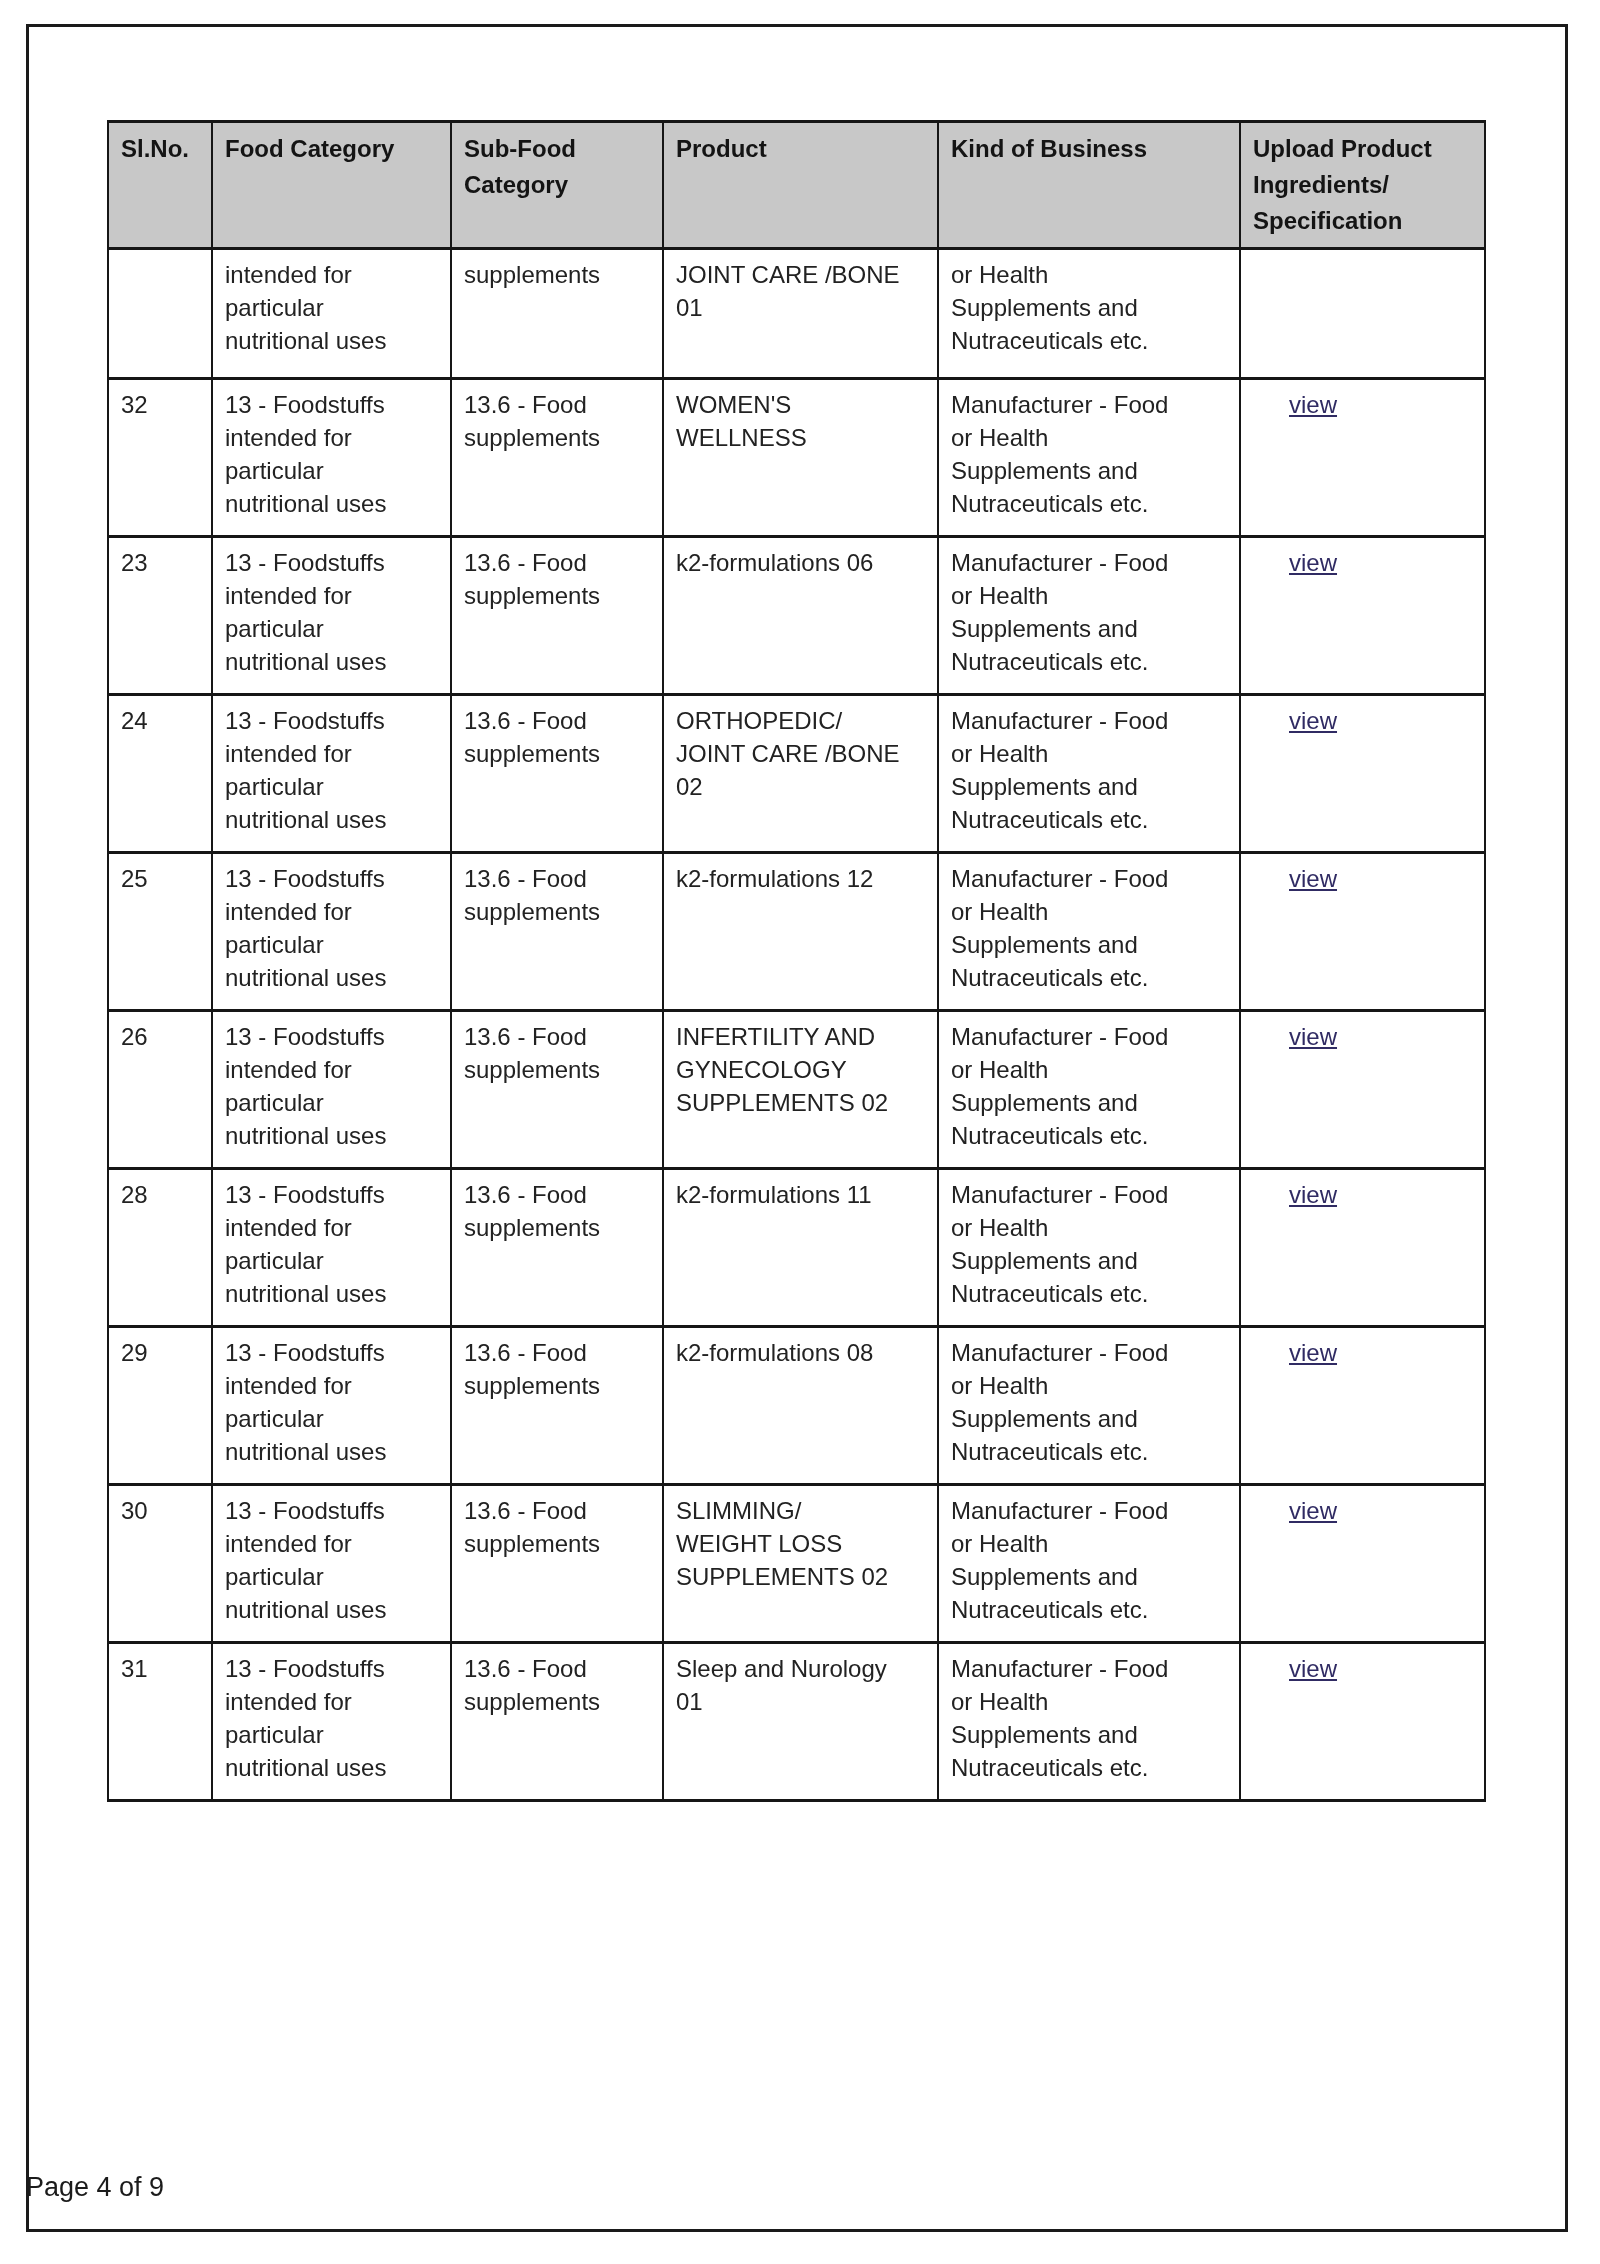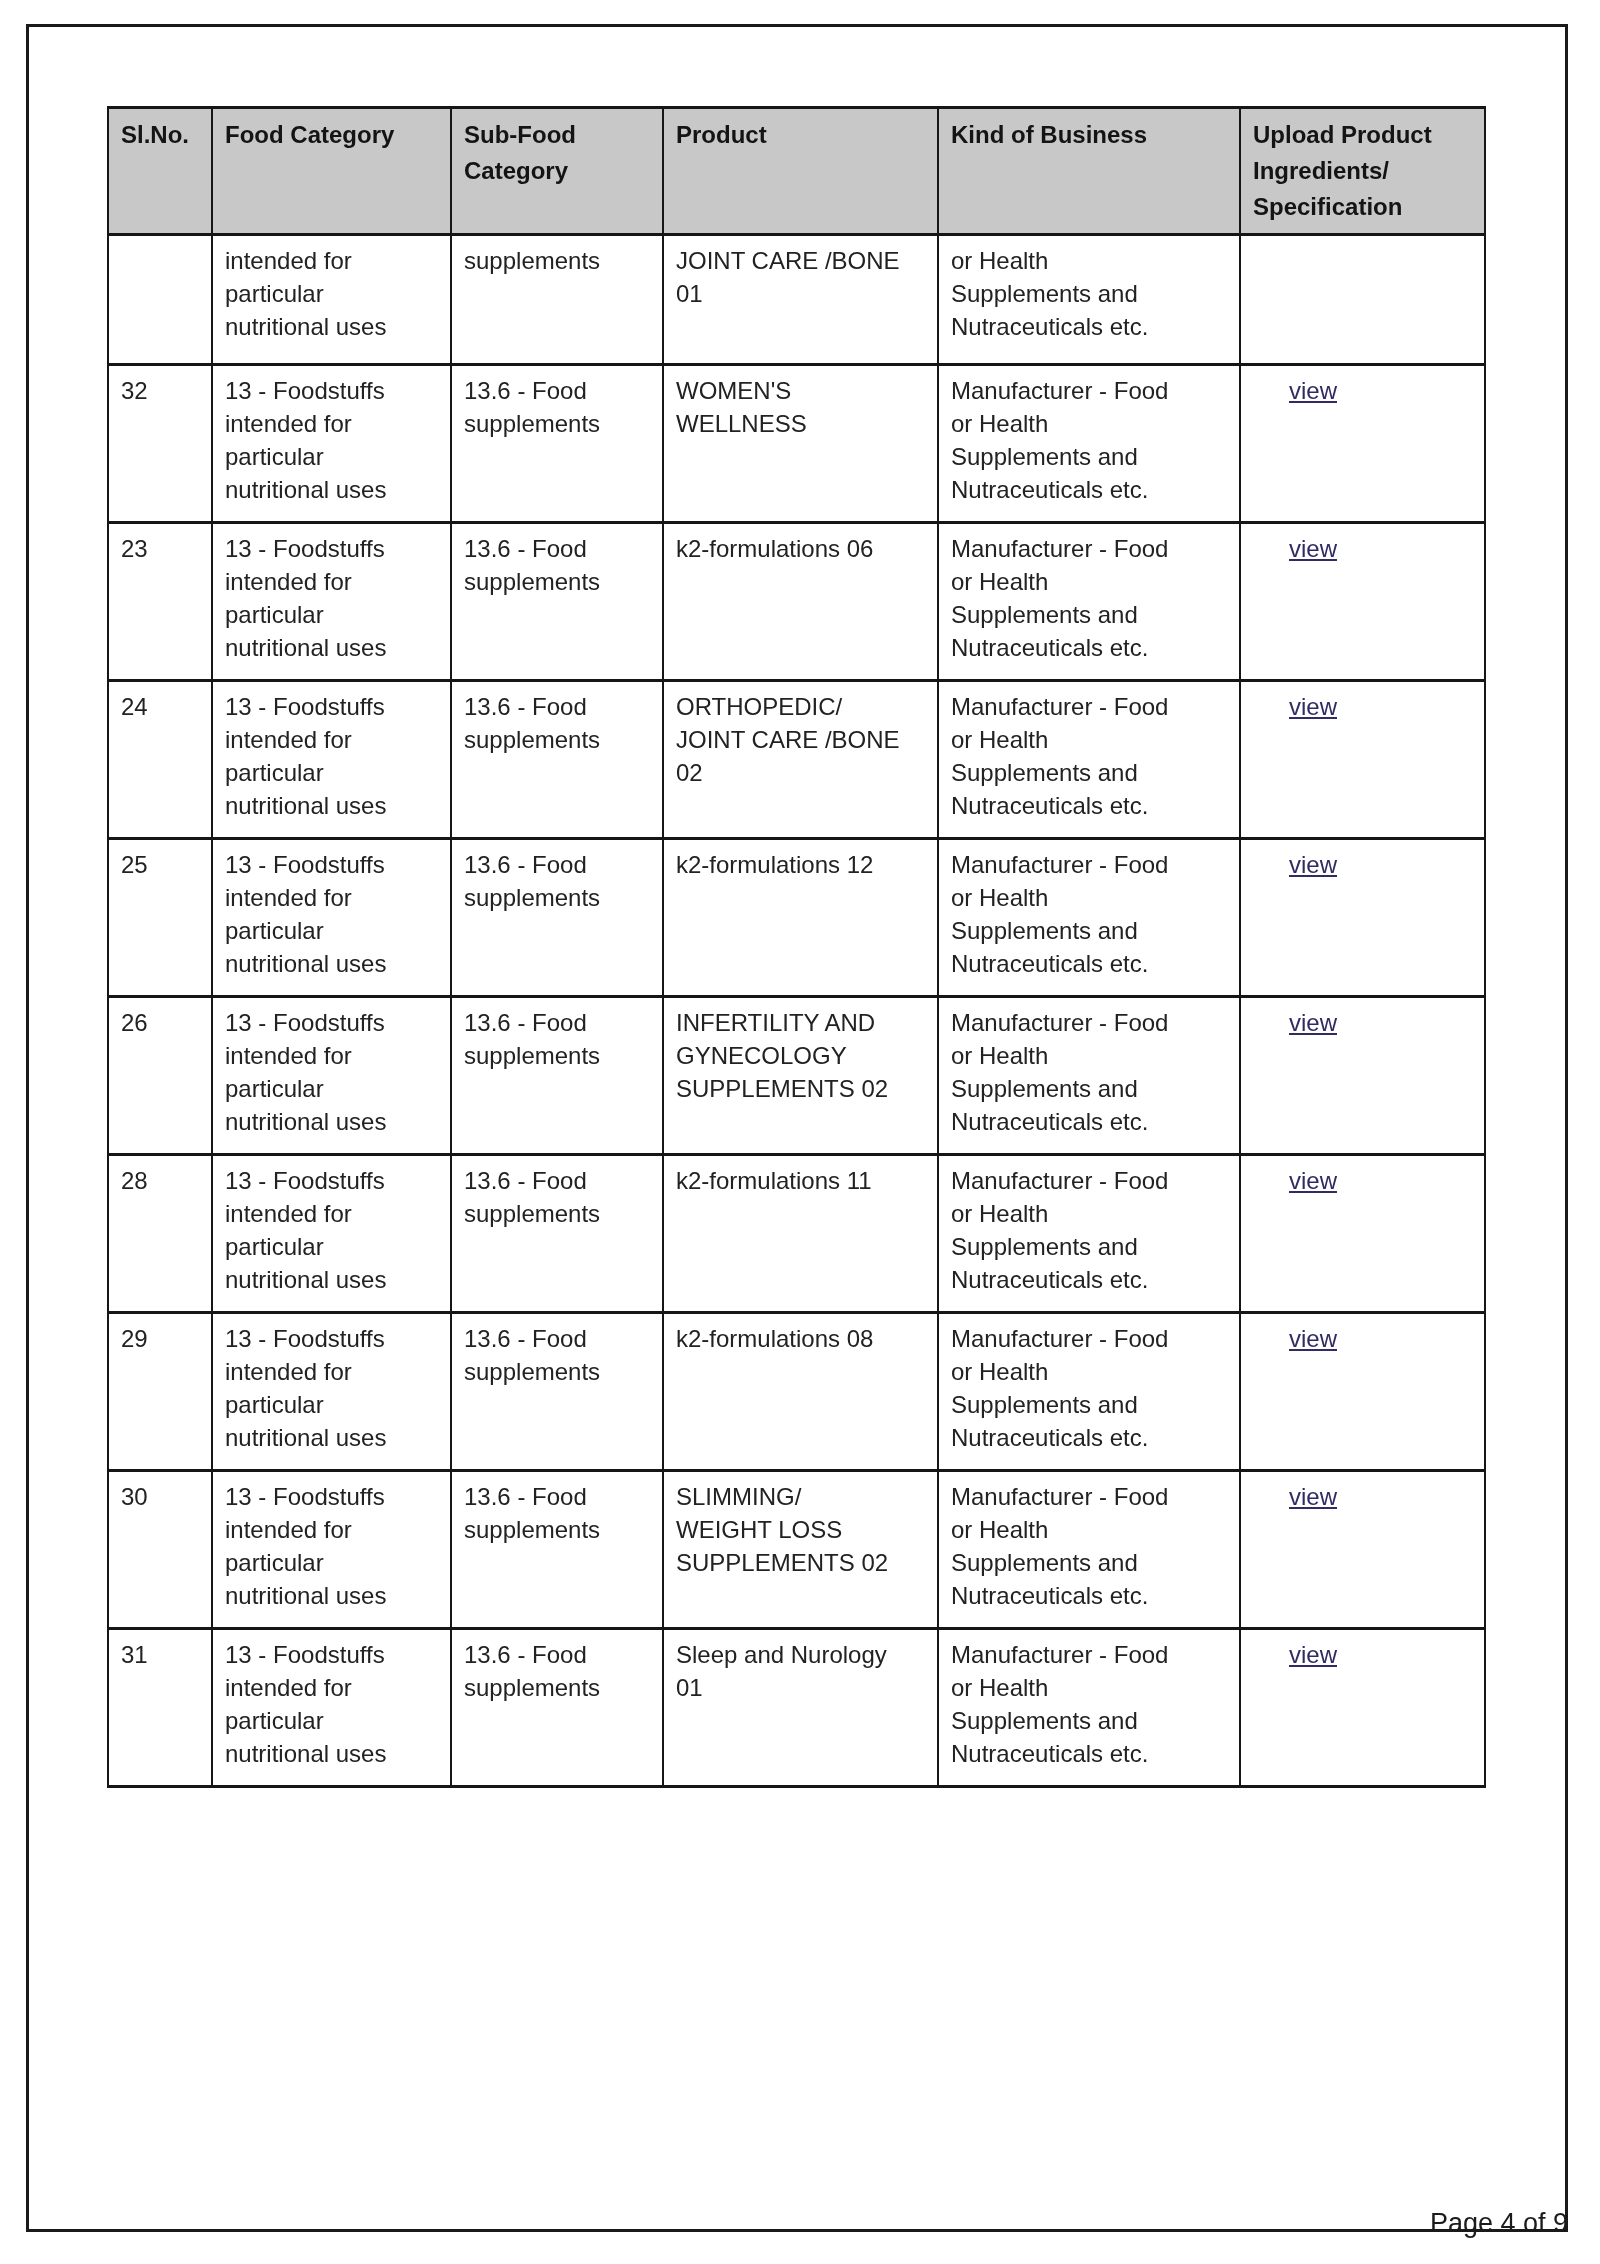--- a/index.html
+++ b/index.html
@@ -21,21 +21,21 @@
     top: 24px;
     width: 1542px;
     height: 2208px;
     border: 3px solid #1a1a1a;
     box-sizing: border-box;
     background: #ffffff;
   }
   table.products {
     position: absolute;
     left: 107px;
-    top: 106px;
+    top: 120px;
     width: 1377px;
     border-collapse: collapse;
     table-layout: fixed;
     border-radius: 18px;
   }
   table.products th,
   table.products td {
     border: 2px solid #161616;
     border-top-width: 3px;
     border-bottom-width: 3px;
@@ -66,24 +66,23 @@
     color: #302b63;
     text-decoration: underline;
     cursor: pointer;
     margin-left: 36px;
   }
   .page-footer {
     position: absolute;
     left: 26px;
     top: 2172px;
     width: 1542px;
-    text-align: right;
+    text-align: left;
     font-size: 27px;
     color: #1b1b1b;
-    margin-top: 36px;
   }
 </style>
 </head>
 <body>
 
 <div class="page-border"></div>
 
 <table class="products">
   <colgroup>
     <col style="width:104px">

